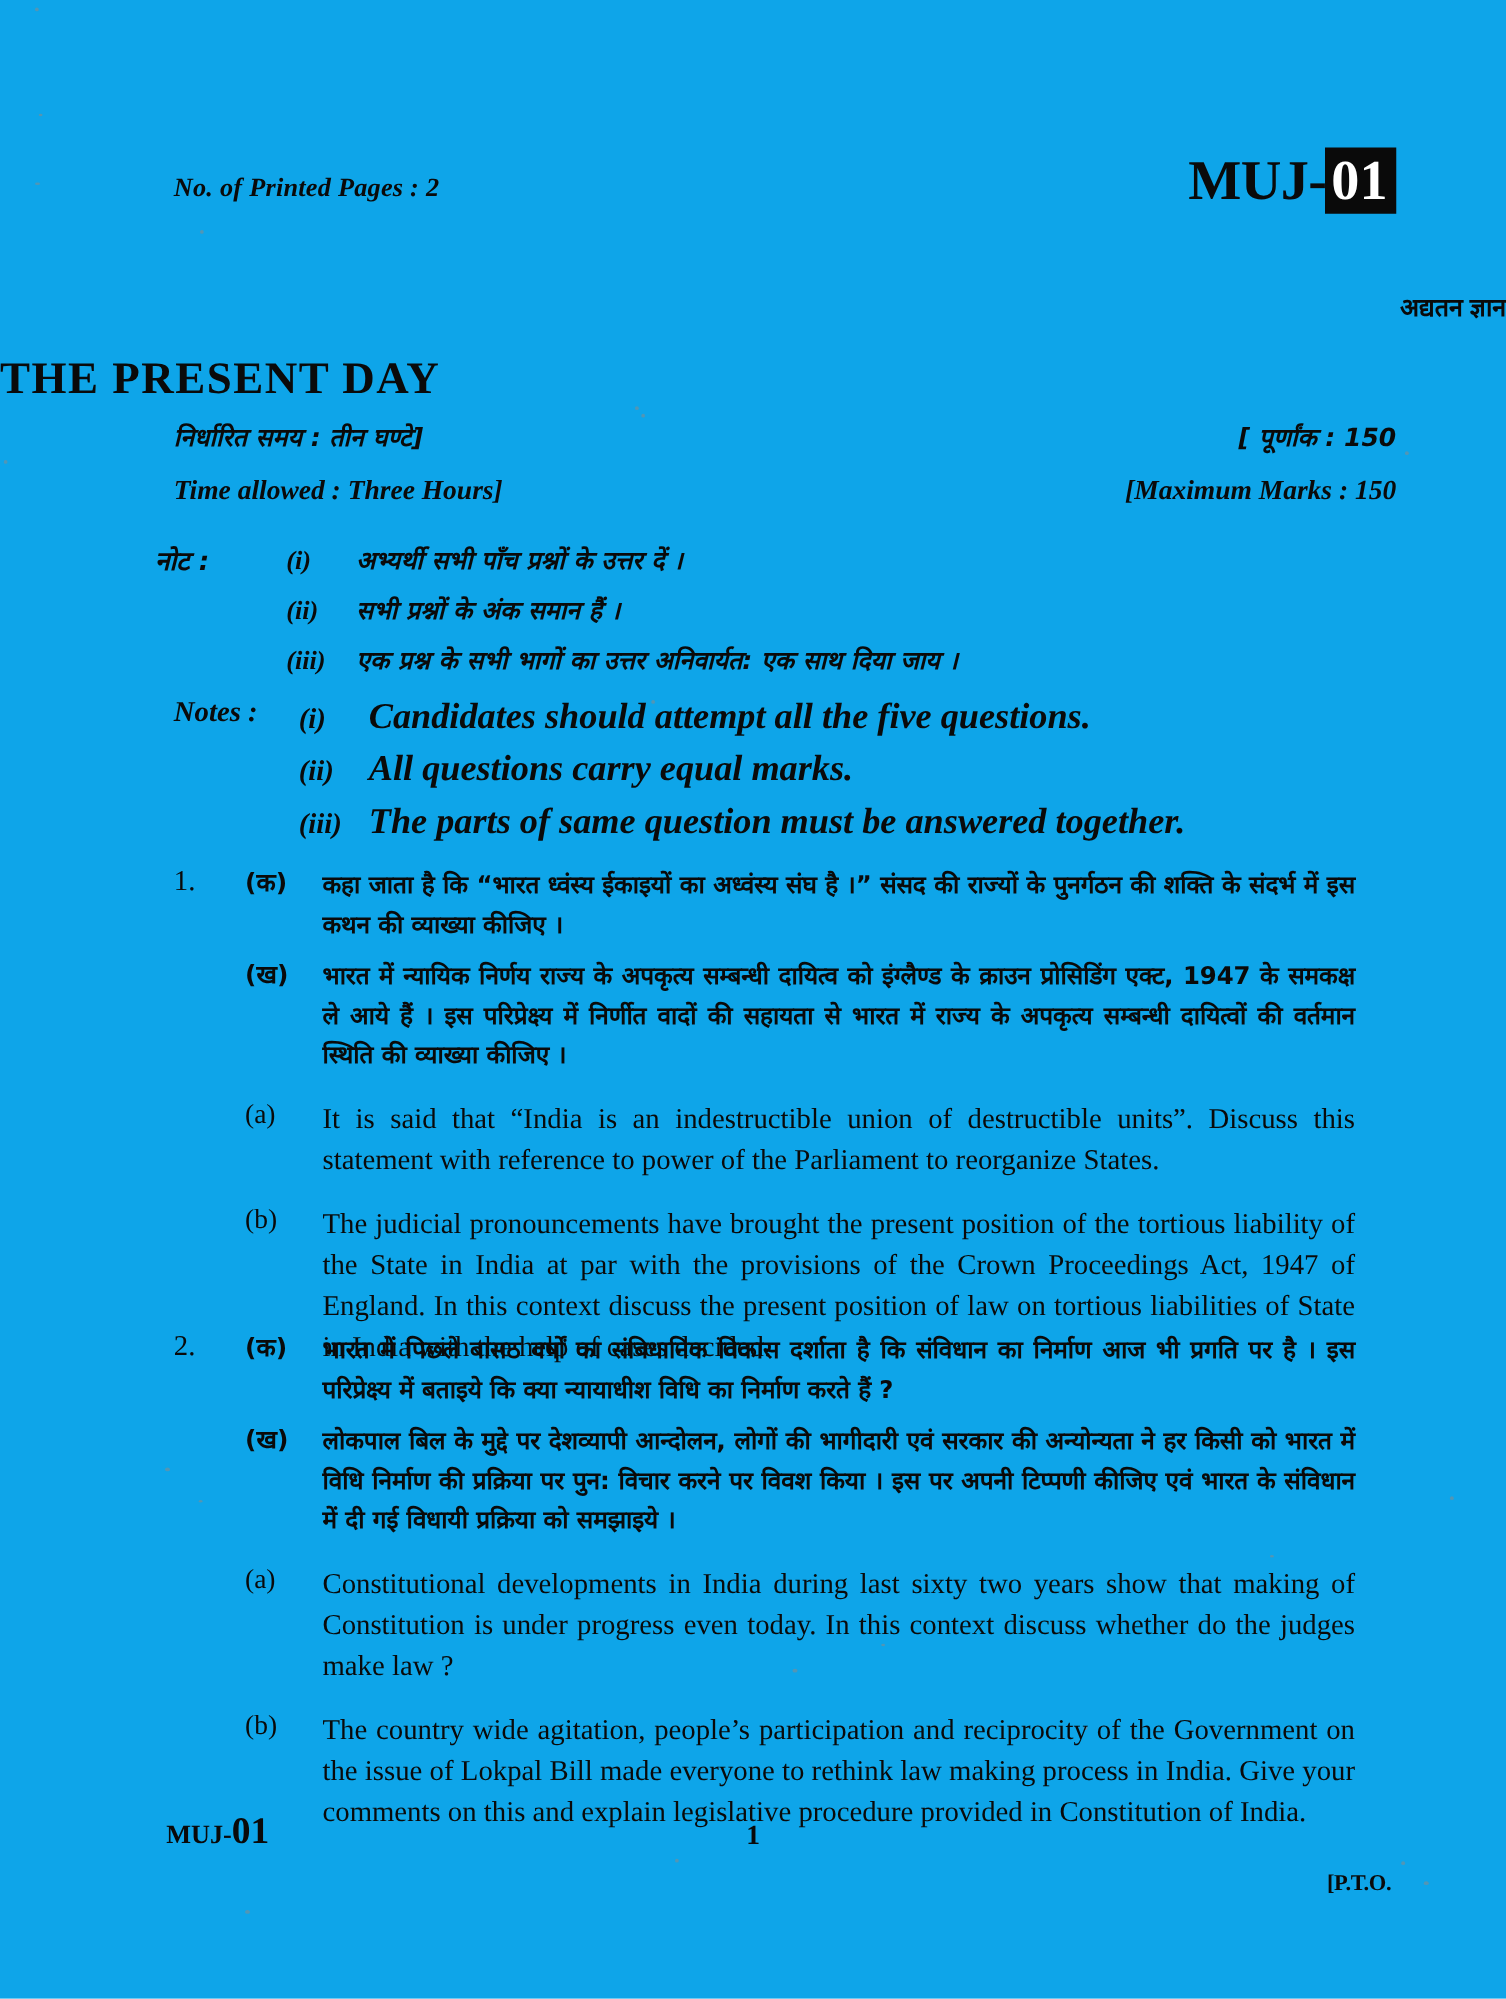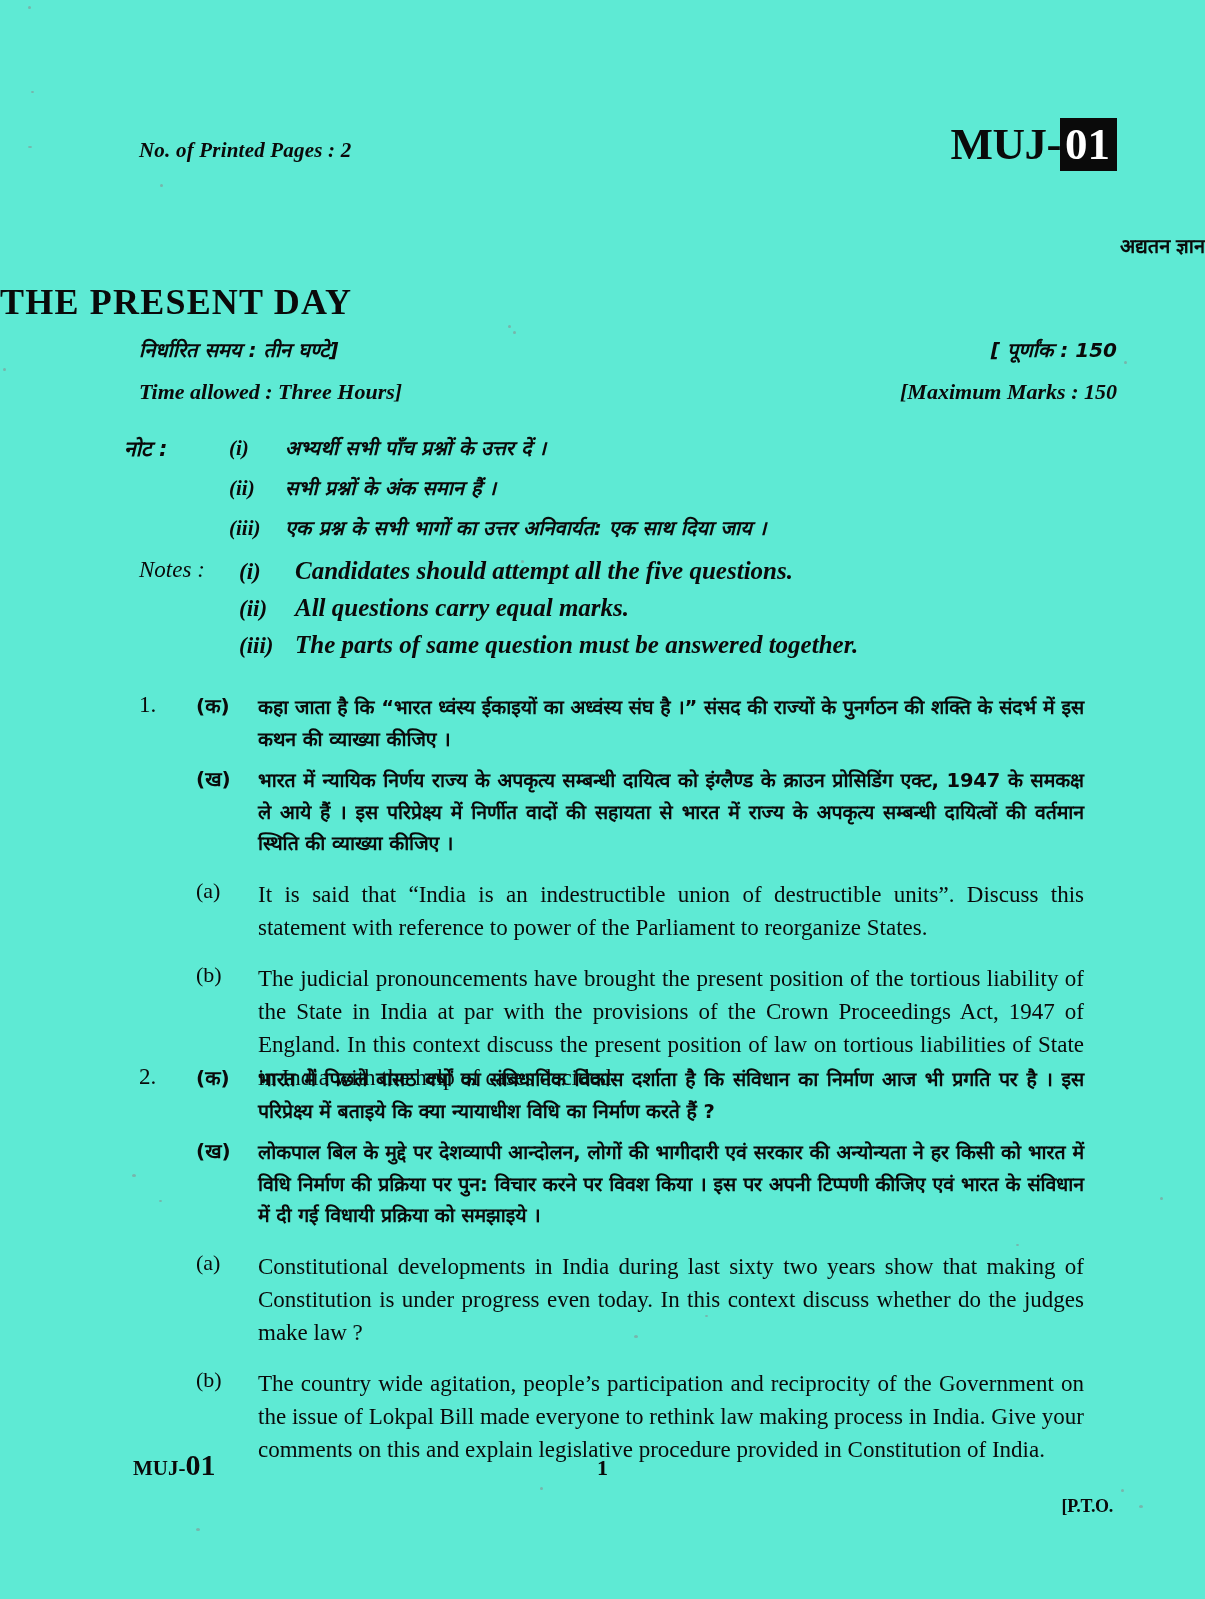--- a/index.html
+++ b/index.html
@@ -8,21 +8,21 @@
     background: #ffffff;
   }
   body {
     font-family: "Liberation Serif", "DejaVu Serif", serif;
     color: #0a0a0a;
   }
   .page {
     position: relative;
     width: 1205px;
     height: 1599px;
-    background: #5eead4;
+    background: #0ea5e9;
     overflow: hidden;
   }
   
   .speck {
     position: absolute;
     background: #8a8a8a;
     border-radius: 50%;
     opacity: .55;
   }
   .sheet {
@@ -131,21 +131,21 @@
     left: 0; top: 0;
     font-style: italic;
     font-weight: bold;
     font-size: 21px;
     font-family: "DejaVu Sans", sans-serif;
   }
   .notes-label-en {
     position: absolute;
     left: 0; top: 0;
     font-style: italic;
-    font-weight: normal;
+    font-weight: bold;
     font-size: 23px;
   }
   .note-row {
     position: relative;
     display: flex;
     align-items: baseline;
   }
   .notes-hi .note-row { margin-bottom: 13px; }
   .notes-en .note-row { margin-bottom: 9px; }
   .note-rom {
@@ -159,21 +159,21 @@
   .notes-en .note-rom { font-size: 23px; margin-left: 100px; }
   .note-txt-hi {
     font-style: italic;
     font-weight: bold;
     font-size: 20px;
     font-family: "DejaVu Sans", sans-serif;
   }
   .note-txt-en {
     font-style: italic;
     font-weight: bold;
-    font-size: 25px;
+    font-size: 29px;
   }
 
   
   .q { position: absolute; width: 945px; left: 139px; }
   .q-row {
     position: relative;
     display: flex;
     align-items: flex-start;
   }
   .q-num {

